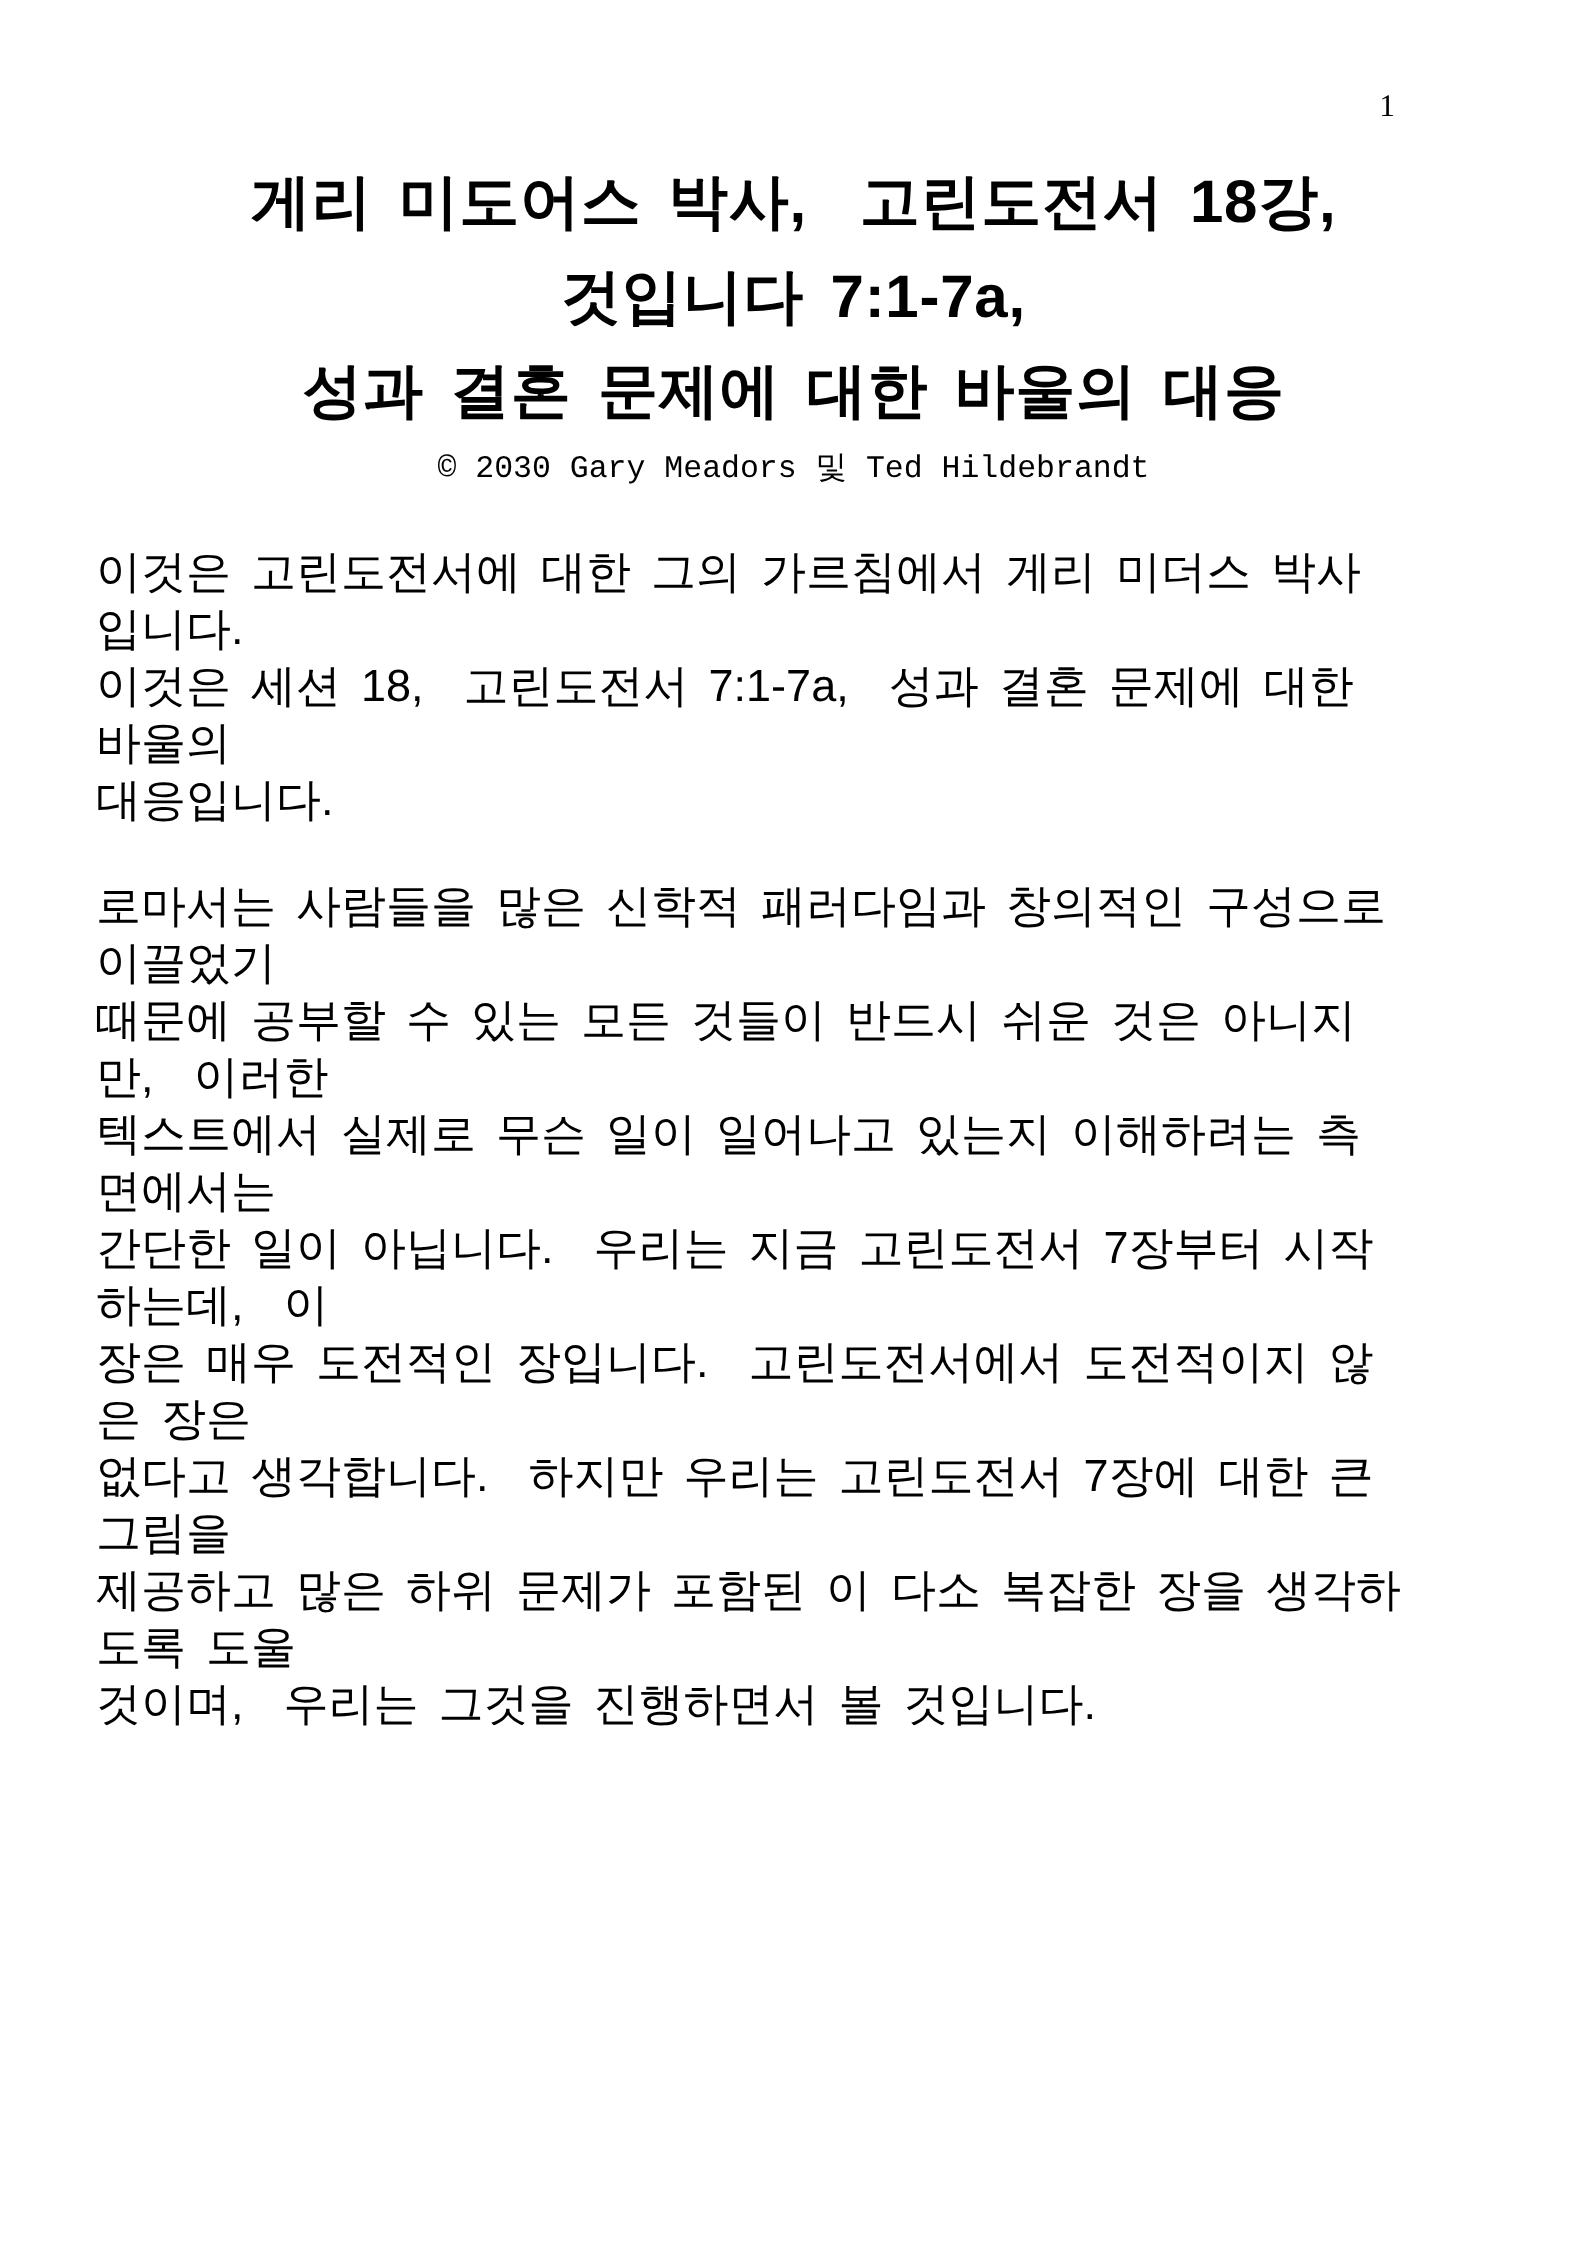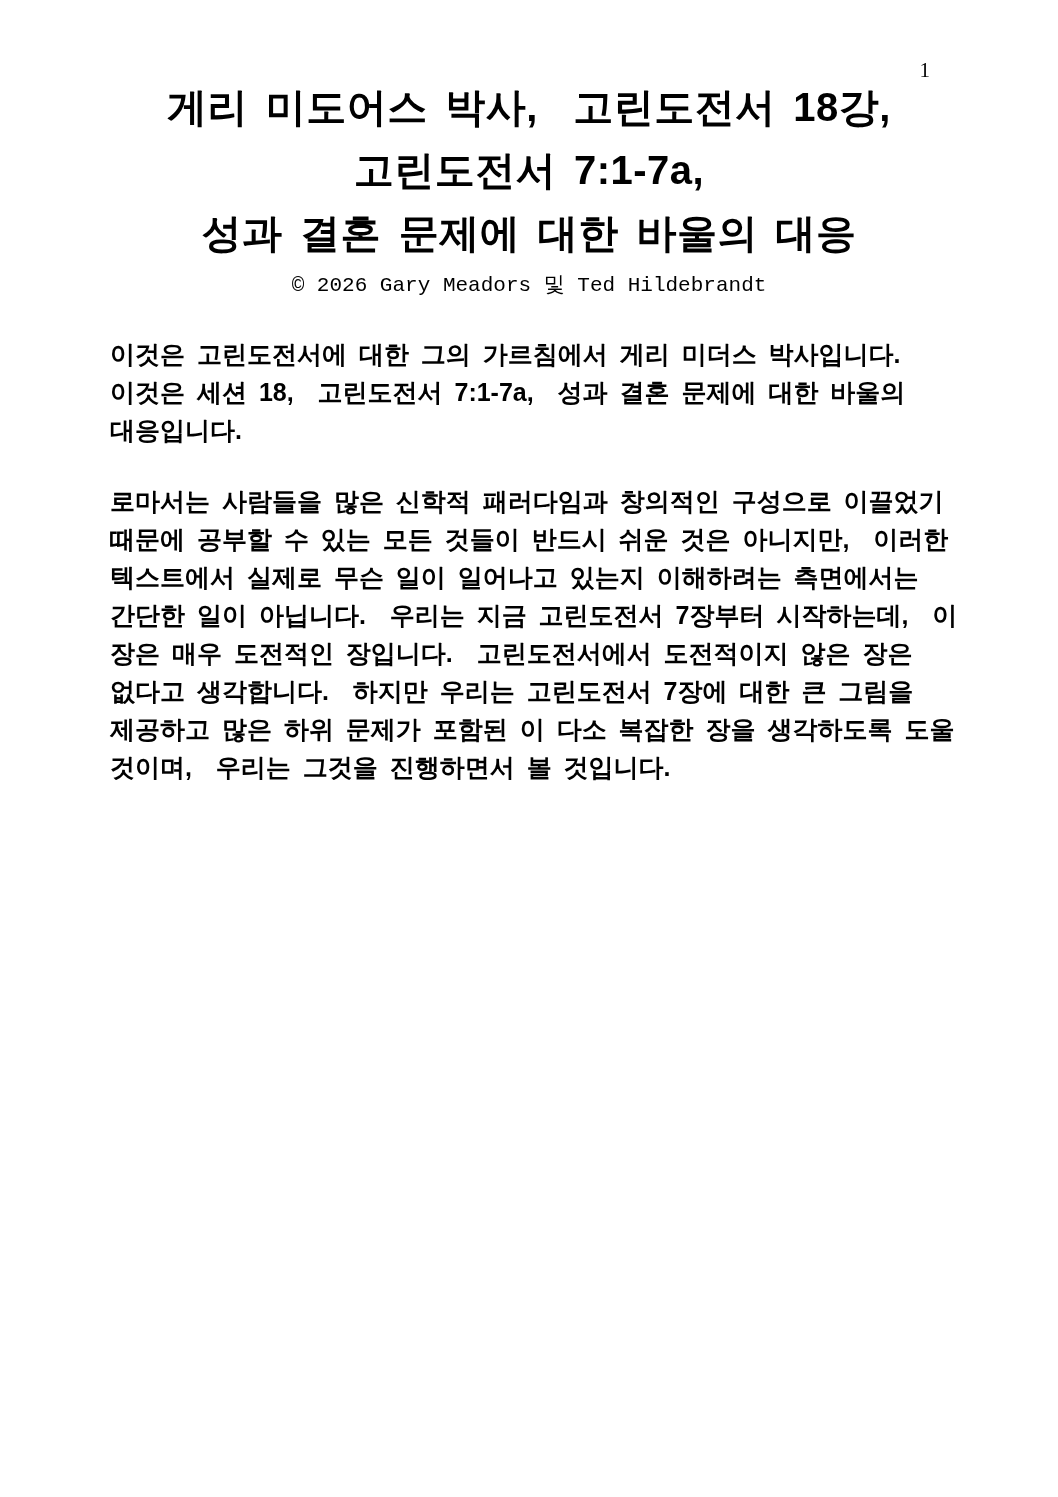--- a/index.html
+++ b/index.html
@@ -18,65 +18,64 @@
   }
   .page-number {
     position: absolute;
     top: 56px;
     right: 128px;
     font-family: "Liberation Serif", "DejaVu Serif", serif;
     font-size: 21px;
     line-height: 28px;
   }
   .title-block {
-    padding-top: 76px;
+    padding-top: 104px;
     text-align: center;
   }
   .title-line {
     font-size: 40px;
     font-weight: 700;
     line-height: 63px;
     letter-spacing: 0.5px;
     word-spacing: 6px;
     white-space: pre-wrap;
   }
   .copyright {
     margin-top: 6px;
     font-family: "Liberation Mono", "DejaVu Sans Mono", monospace;
     font-size: 21px;
     line-height: 30px;
     font-weight: 400;
     white-space: pre-wrap;
   }
   .content {
-    margin: 34px 58px 0 110px;
+    margin: 34px 58px 0 64px;
     width: 870px;
-    font-size: 25px;
+    font-size: 30px;
     line-height: 38px;
-    font-weight: bold;
   }
   .para {
     margin: 0 0 33px 0;
     white-space: pre-wrap;     
     word-spacing: 5px;         
     text-align: left;
   }
 </style>
 </head>
 <body>
 
 <div class="page">
 
   <div class="page-number">1</div>
 
   <header class="title-block">
     <div class="title-line">게리 미도어스 박사,  고린도전서 18강,</div>
-    <div class="title-line">고린도전서 7:1-7a,</div>
+    <div class="title-line">것입니다 7:1-7a,</div>
     <div class="title-line">성과 결혼 문제에 대한 바울의 대응</div>
-    <div class="copyright">© 2026 Gary Meadors 및 Ted Hildebrandt</div>
+    <div class="copyright">© 2030 Gary Meadors 및 Ted Hildebrandt</div>
   </header>
 
   <main class="content">
     <p class="para">이것은 고린도전서에 대한 그의 가르침에서 게리 미더스 박사입니다.<br>이것은 세션 18,  고린도전서 7:1-7a,  성과 결혼 문제에 대한 바울의<br>대응입니다.</p>
     <p class="para">로마서는 사람들을 많은 신학적 패러다임과 창의적인 구성으로 이끌었기<br>때문에 공부할 수 있는 모든 것들이 반드시 쉬운 것은 아니지만,  이러한<br>텍스트에서 실제로 무슨 일이 일어나고 있는지 이해하려는 측면에서는<br>간단한 일이 아닙니다.  우리는 지금 고린도전서 7장부터 시작하는데,  이<br>장은 매우 도전적인 장입니다.  고린도전서에서 도전적이지 않은 장은<br>없다고 생각합니다.  하지만 우리는 고린도전서 7장에 대한 큰 그림을<br>제공하고 많은 하위 문제가 포함된 이 다소 복잡한 장을 생각하도록 도울<br>것이며,  우리는 그것을 진행하면서 볼 것입니다.</p>
   </main>
 
 </div>
 
 </body></html>

